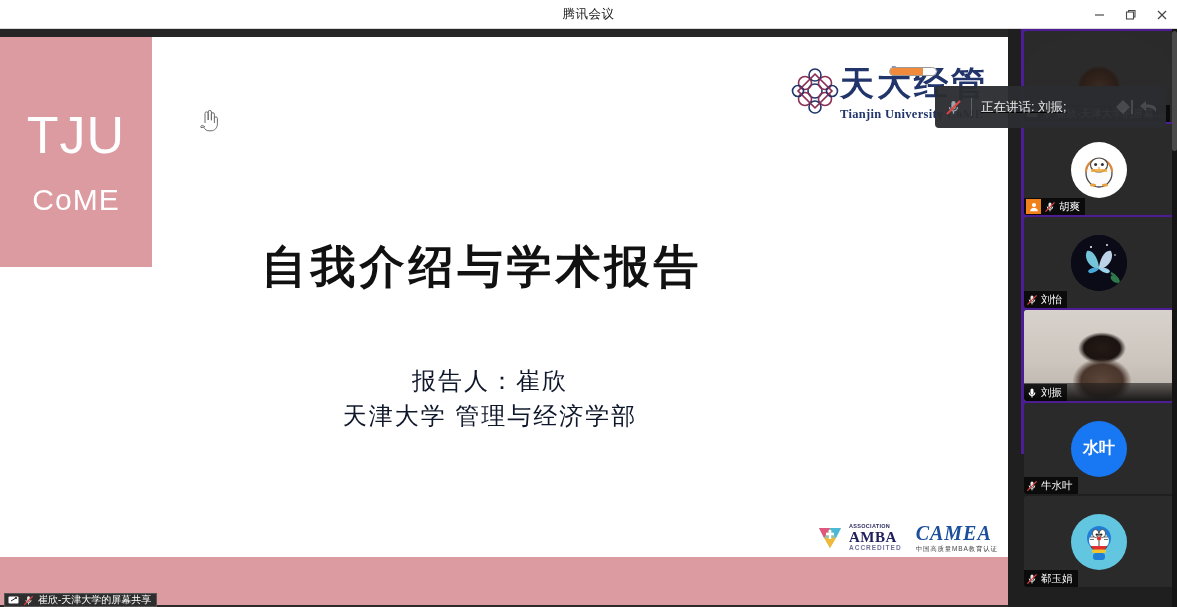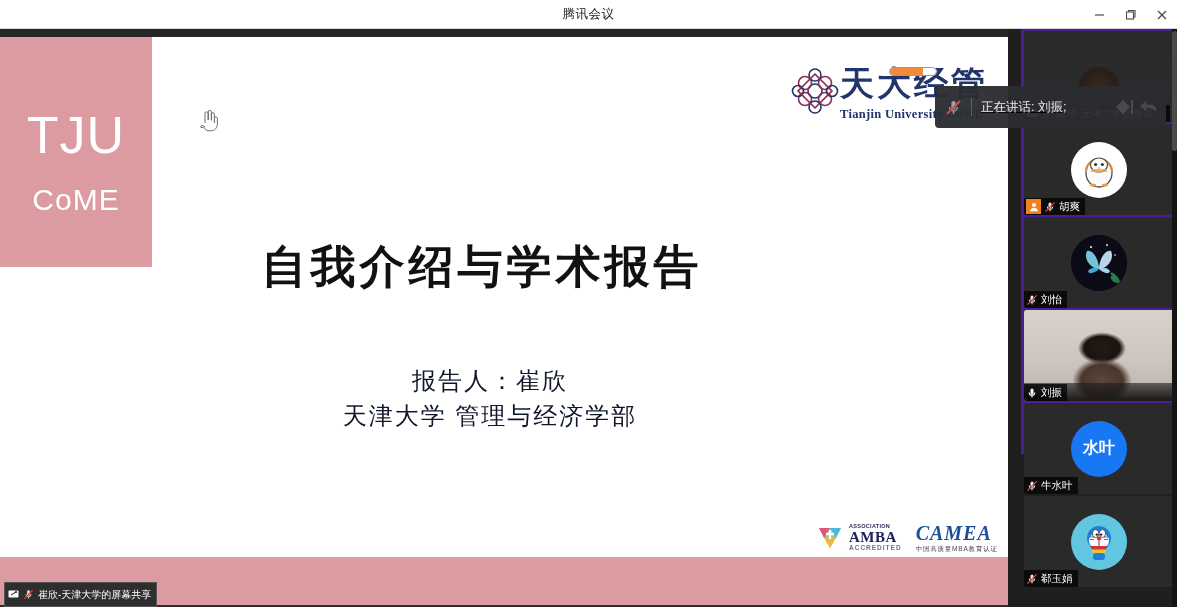--- a/index.html
+++ b/index.html
@@ -140,21 +140,21 @@
     font-size: 20px; font-weight: 700; font-style: italic;
     color: #1b4f9c; letter-spacing: 1px;
   }
   .camea-sub { font-size: 6.5px; color: #444; letter-spacing: .8px; margin-top: 3px; }
 
   .hand-cursor { position: absolute; left: 198px; top: 78px; }
 
   
   .share-label {
     position: absolute; left: 4px; bottom: 0px;
-    height: 25px;
+    height: 14px;
     background: #2e2e2e;
     border: 1px solid #555;
     display: flex; align-items: center; gap: 4px;
     padding: 0 5px 0 3px;
     color: #ffffff; font-size: 10px; white-space: nowrap;
     overflow: hidden;
   }
 
   
   .speaking-toast {

